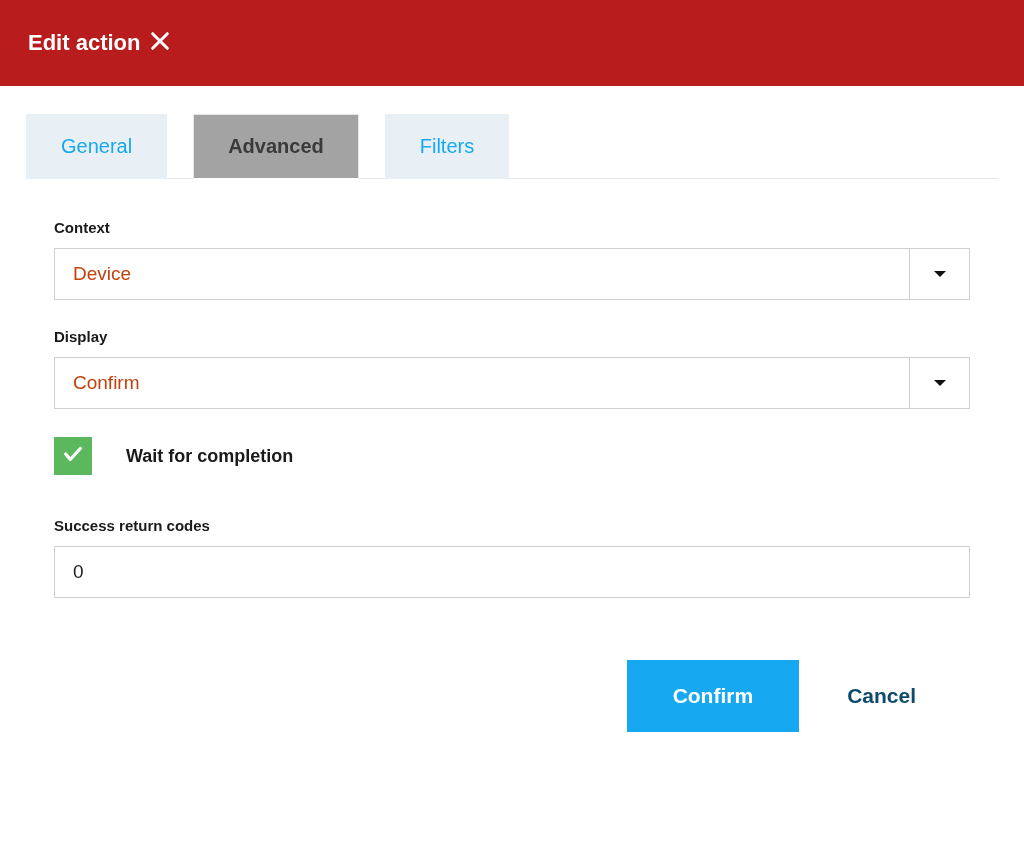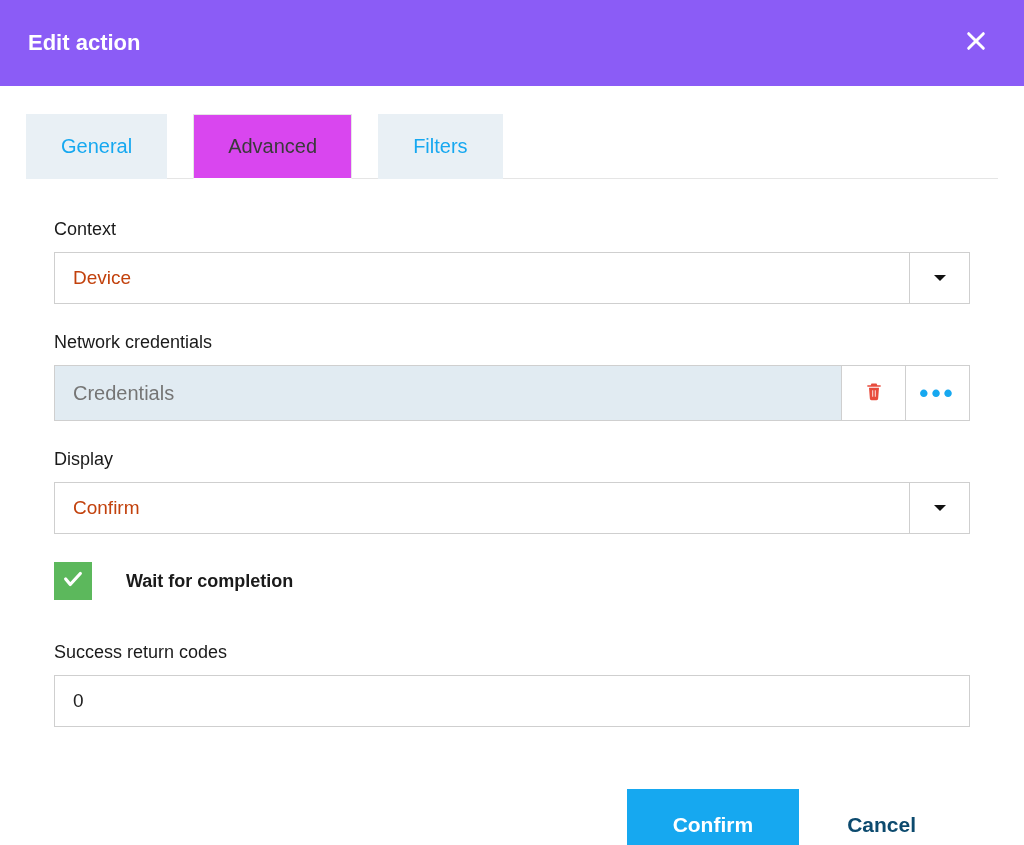--- a/index.html
+++ b/index.html
@@ -4,25 +4,24 @@
   <style>
     * { box-sizing: border-box; margin: 0; padding: 0; }
     body {
       font-family: "Segoe UI", -apple-system, Arial, sans-serif;
       background: #ffffff;
       width: 1024px;
       height: 845px;
       overflow: hidden;
     }
     .modal-header {
-      background: #8b5cf6;
+      background: #b91c1c;
       height: 86px;
       display: flex;
       align-items: center;
-      justify-content: space-between;
       padding: 14px 28px;
     }
     .modal-title {
       color: #ffffff;
       font-size: 22px;
       font-weight: 600;
     }
     .close-btn {
       color: #ffffff;
       cursor: pointer;
@@ -50,36 +49,36 @@
       position: relative;
       margin-bottom: -1px;
     }
     .tab.inactive {
       background: #e9f0f5;
       color: #16a8f0;
       border: 1px solid #e9f0f5;
       font-weight: 400;
     }
     .tab.active {
-      background: #d946ef;
+      background: #a3a3a3;
       color: #3a3a3a;
       border: 1px solid #e5e5e5;
       border-bottom-color: #ffffff;
-      font-weight: 400;
+      font-weight: 700;
       margin-left: 6px;
       margin-right: 6px;
     }
 
     .form-area {
       padding: 40px 28px 0 28px;
     }
     .form-group { margin-bottom: 28px; }
     .form-label {
-      font-size: 18px;
-      font-weight: 400;
+      font-size: 15px;
+      font-weight: 700;
       color: #1a1a1a;
       display: block;
       margin-bottom: 12px;
     }
 
     .select-wrap {
       display: flex;
       border: 1px solid #cfcfcf;
       height: 52px;
     }
@@ -208,36 +207,20 @@
     <div class="form-group">
       <label class="form-label">Context</label>
       <div class="select-wrap">
         <div class="select-value">Device</div>
         <div class="select-caret">
           <span class="caret-down"></span>
         </div>
       </div>
     </div>
 
-    <div class="form-group">
-      <label class="form-label">Network credentials</label>
-      <div class="cred-row">
-        <input class="cred-input" type="text" placeholder="Credentials" style="">
-        <div class="cred-btn trash">
-          <span>
-            <svg viewBox="0 0 24 24" fill="currentColor">
-              <path d="M9 3h6l1 2h4v2H4V5h4l1-2zM6 8h12l-1 13a2 2 0 0 1-2 2H9a2 2 0 0 1-2-2L6 8zm4 3v8h1v-8h-1zm3 0v8h1v-8h-1z"></path>
-            </svg>
-          </span>
-        </div>
-        <div class="cred-btn">
-          <span class="dots">•••</span>
-        </div>
-      </div>
-    </div>
 
     <div class="form-group">
       <label class="form-label">Display</label>
       <div class="select-wrap">
         <div class="select-value">Confirm</div>
         <div class="select-caret">
           <span class="caret-down"></span>
         </div>
       </div>
     </div>

